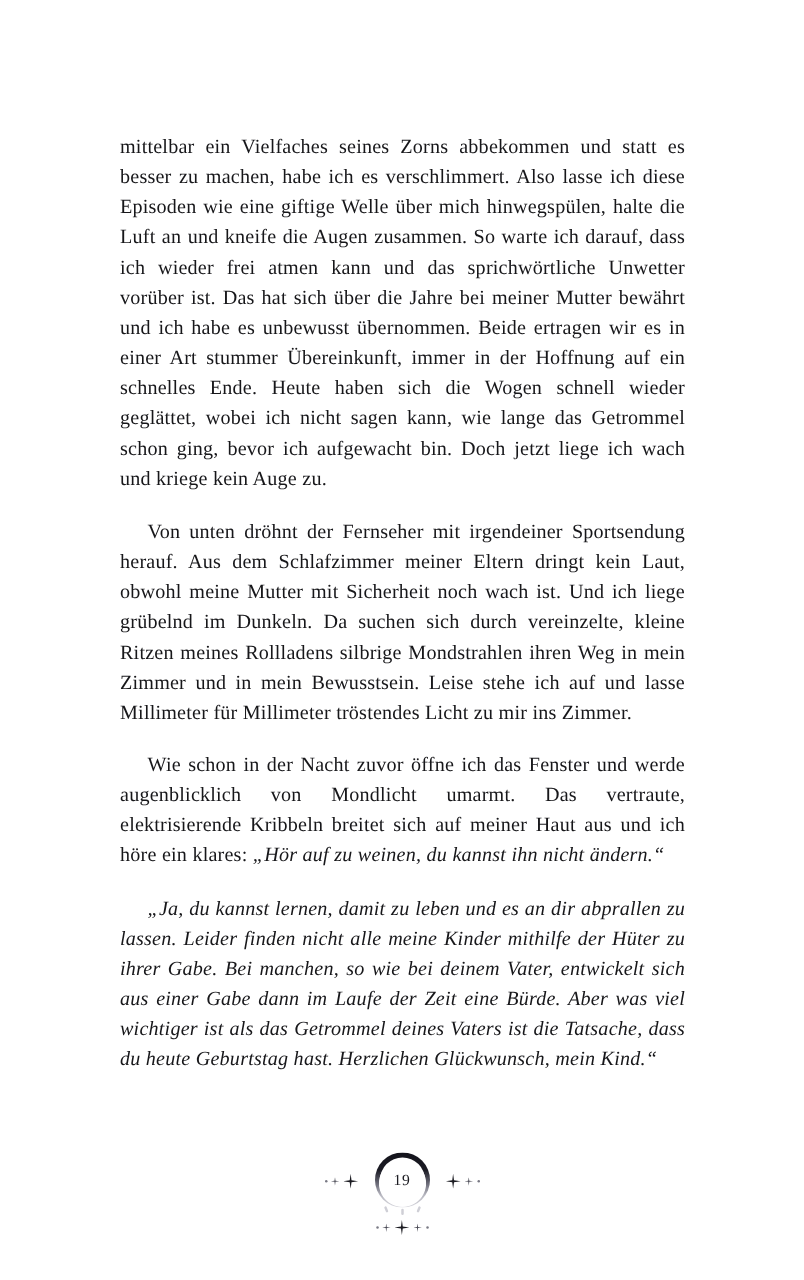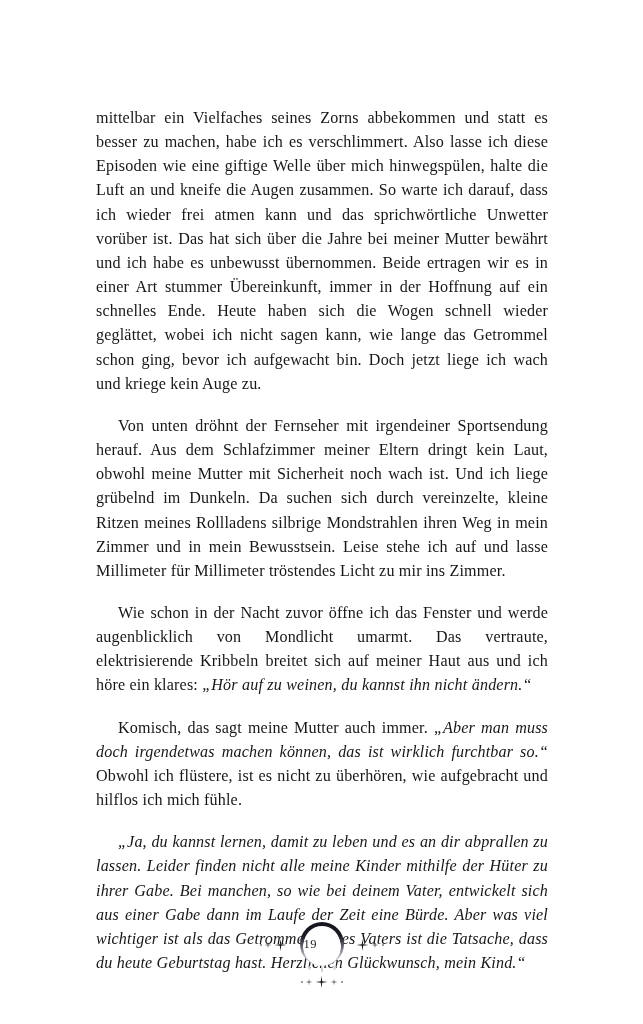--- a/index.html
+++ b/index.html
@@ -76,21 +76,21 @@
     position: absolute;
     left: 50%;
     top: 50%;
     transform: translate(-50%, -50%);
     width: 36px;
     height: 36px;
     border-radius: 50%;
     background: #ffffff;
     display: flex;
     align-items: center;
-    justify-content: flex-start;
+    justify-content: center;
   }
   .folio {
     font-family: "Liberation Serif", "DejaVu Serif", serif;
     font-size: 12.5px;
     letter-spacing: 0.04em;
     color: #1c1c22;
     line-height: 1;
     user-select: none;
   }
   
@@ -153,21 +153,20 @@
 <div class="page">
 
   <div class="textblock">
 
     <p class="para">mittelbar ein Vielfaches seines Zorns abbekommen und statt es besser zu machen, habe ich es verschlimmert. Also lasse ich diese Episoden wie eine giftige Welle über mich hinwegspülen, halte die Luft an und kneife die Augen zusammen. So warte ich darauf, dass ich wieder frei atmen kann und das sprichwörtliche Unwetter vorüber ist. Das hat sich über die Jahre bei meiner Mutter bewährt und ich habe es unbewusst übernommen. Beide ertragen wir es in einer Art stummer Übereinkunft, immer in der Hoffnung auf ein schnelles Ende. Heute haben sich die Wogen schnell wieder geglättet, wobei ich nicht sagen kann, wie lange das Getrommel schon ging, bevor ich aufgewacht bin. Doch jetzt liege ich wach und kriege kein Auge zu.</p>
 
     <p class="para">Von unten dröhnt der Fernseher mit irgendeiner Sportsendung herauf. Aus dem Schlafzimmer meiner Eltern dringt kein Laut, obwohl meine Mutter mit Sicherheit noch wach ist. Und ich liege grübelnd im Dunkeln. Da suchen sich durch vereinzelte, kleine Ritzen meines Rollladens silbrige Mondstrahlen ihren Weg in mein Zimmer und in mein Bewusstsein. Leise stehe ich auf und lasse Millimeter für Millimeter tröstendes Licht zu mir ins Zimmer.</p>
 
     <p class="para"><span>Wie schon in der Nacht zuvor öffne ich das Fenster und werde augenblicklich von Mondlicht umarmt. Das vertraute, elektrisierende Kribbeln breitet sich auf meiner Haut aus und ich höre ein klares: </span><span class="italic" style="font-style:italic">„Hör auf zu weinen, du kannst ihn nicht ändern.“</span></p>
 
-    <p class="para"><span>Komisch, das sagt meine Mutter auch immer. </span><span style="font-style:italic">„Aber man muss doch irgendetwas machen können, das ist wirklich furchtbar so.“</span><span> Obwohl ich flüstere, ist es nicht zu überhören, wie aufgebracht und hilflos ich mich fühle.</span></p>
 
     <p class="para italic lastline-left">„Ja, du kannst lernen, damit zu leben und es an dir abprallen zu lassen. Leider finden nicht alle meine Kinder mithilfe der Hüter zu ihrer Gabe. Bei manchen, so wie bei deinem Vater, entwickelt sich aus einer Gabe dann im Laufe der Zeit eine Bürde. Aber was viel wichtiger ist als das Getrommel deines Vaters ist die Tatsache, dass du heute Geburtstag hast. Herzlichen Glückwunsch, mein Kind.“</p>
 
   </div>
 
   <div class="ornament">
 
     <div class="orn-row">
 
       <span class="sparkle left">

